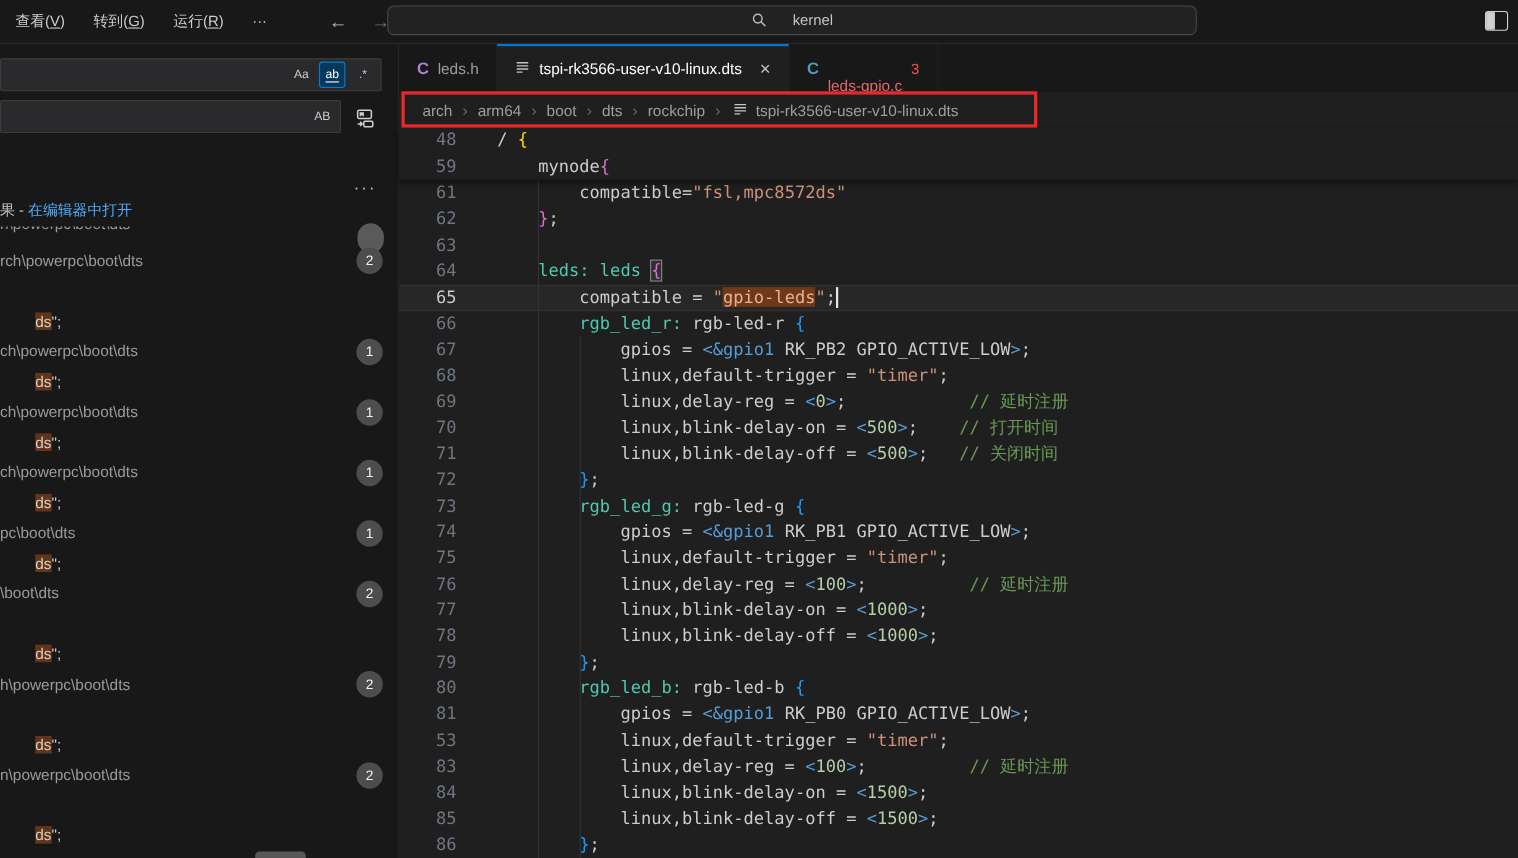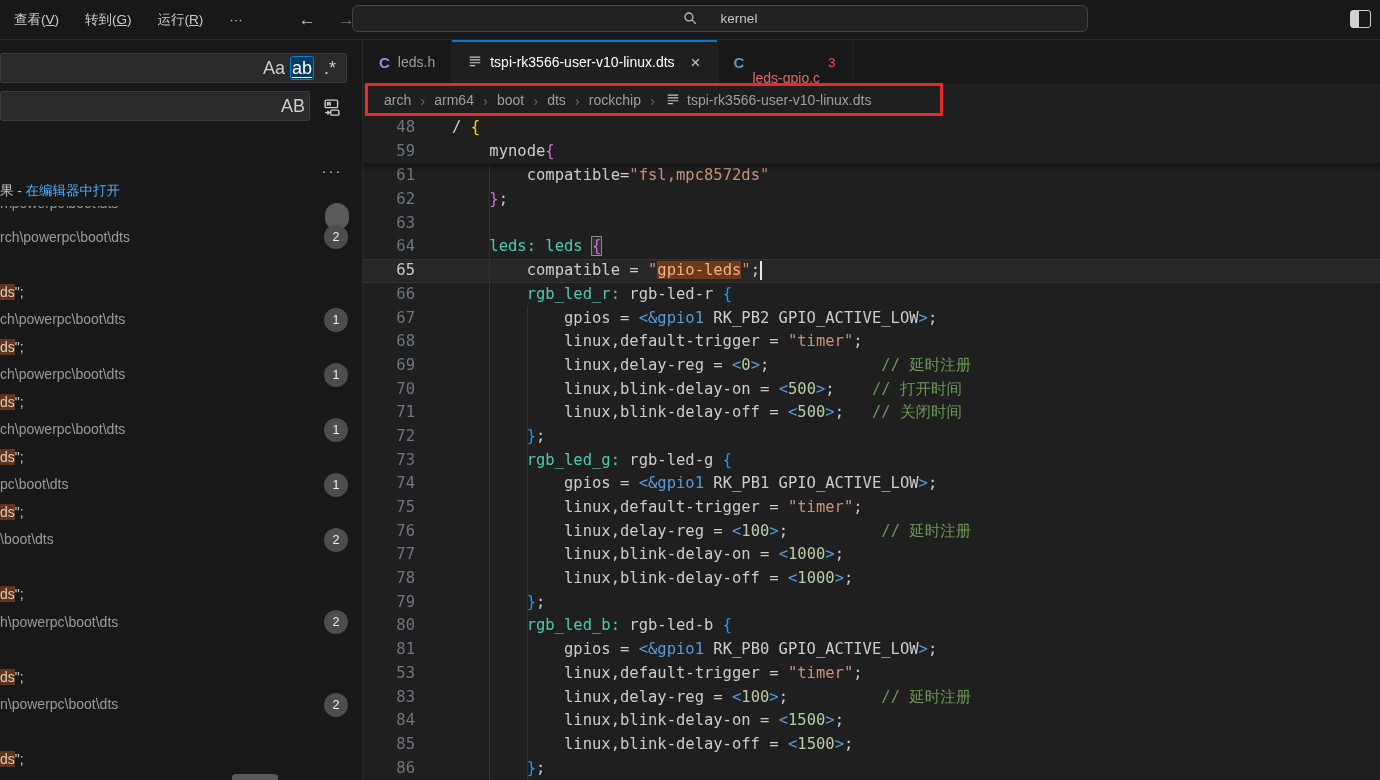--- a/index.html
+++ b/index.html
@@ -29,40 +29,40 @@
   
   .sb-actions { position:absolute; top:12px; right:16px; display:flex; gap:13px; }
   .sb-actions .action { width:22px; height:22px; display:flex; align-items:center; justify-content:center; border-radius:4px; }
   .sb-actions svg { stroke:#cfcfcf; fill:none; stroke-width:1.2; }
 
   .input-box { position:absolute; left:0; background:#2a2a2c; border:1px solid #3c3c3c; border-radius:2px;
     display:flex; align-items:center; justify-content:flex-end; }
   .search-box { top:13px; right:15px; height:30px; }
   .replace-box { top:51px; width:310px; height:30px; }
   .opt { min-width:24px; height:24px; display:flex; align-items:center; justify-content:center;
-    font-size:18px; color:#cccccc; border-radius:3px; margin-right:4px; }
+    font-size:11px; color:#cccccc; border-radius:3px; margin-right:4px; }
   .opt.active { background:#04395e; border:1px solid #007fd4; color:#ffffff; text-decoration:underline; text-underline-offset:3px; }
   .replace-all-btn { position:absolute; left:320px; top:55px; width:24px; height:24px;
     display:flex; align-items:center; justify-content:center; }
   .replace-all-btn svg { stroke:#cfcfcf; fill:none; stroke-width:1.1; }
   .more-dots { position:absolute; left:316px; top:122px; width:32px; text-align:center;
     color:#cccccc; font-size:15px; letter-spacing:2px; }
 
   .sb-message { position:absolute; left:0; top:142px; height:20px; font-size:13.5px; color:#c5c5c5; white-space:nowrap; }
   .sb-message a { color:#4dacff; text-decoration:none; }
 
   .clipped-row { position:absolute; left:0; top:166px; height:8px; overflow:hidden; width:300px; }
   .clipped-row span { display:block; margin-top:-11px; font-size:14px; color:#9b9b9b; white-space:pre; }
   .scroll-thumb { position:absolute; left:325px; top:163px; width:24px; height:27px; border-radius:13px; background:#5a5a5a; }
   .hscroll-thumb { position:absolute; left:232px; top:734px; width:46px; height:7px; border-radius:4px 4px 0 0; background:#585858; }
 
   .results { position:absolute; left:0; top:183px; right:0; }
   .r-row { position:relative; height:27.5px; display:flex; align-items:center; font-size:14px; white-space:pre; }
   .r-file { color:#9b9b9b; }
-  .r-match { color:#cccccc; }
+  .r-match { color:#cccccc;margin-left:32px; }
   .r-match .hl { background:#61351b; color:#d8cdc0; }
   .badge { position:absolute; right:14px; top:2px; width:24px; height:24px; border-radius:12px;
     background:#4d4d4d; color:#f2f2f2; font-size:12.5px; display:flex; align-items:center; justify-content:center; }
 
   
   .tabbar { display:flex; height:44px; background:#181818; }
   .tab { position:relative; display:flex; align-items:center; gap:8px; padding:0 16px; font-size:14px;
     color:#9d9d9d; background:#181818; border-right:1px solid #222222; cursor:default; white-space:nowrap; }
   .tab.active { background:#1f1f1f; color:#ffffff; }
   .tab.active::before { content:""; position:absolute; left:0; top:0; right:0; height:2px; background:#0078d4; }

